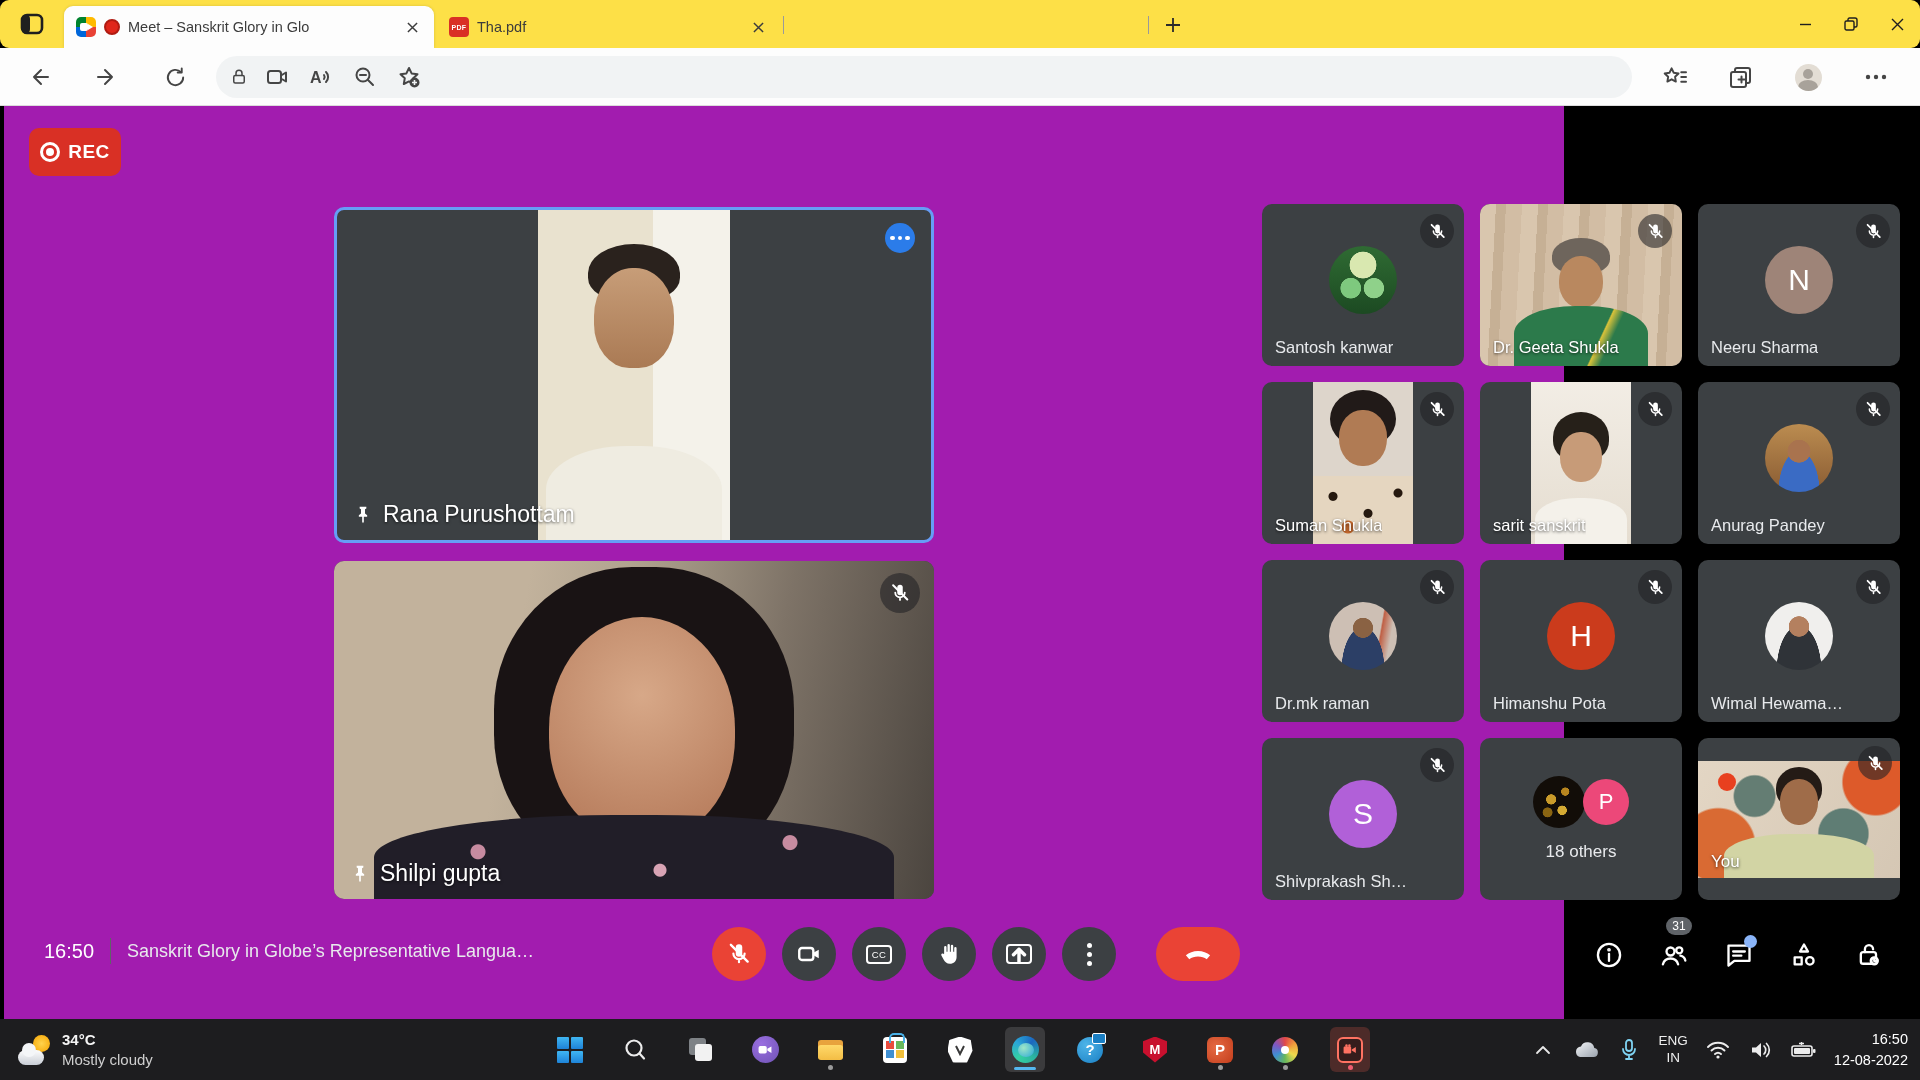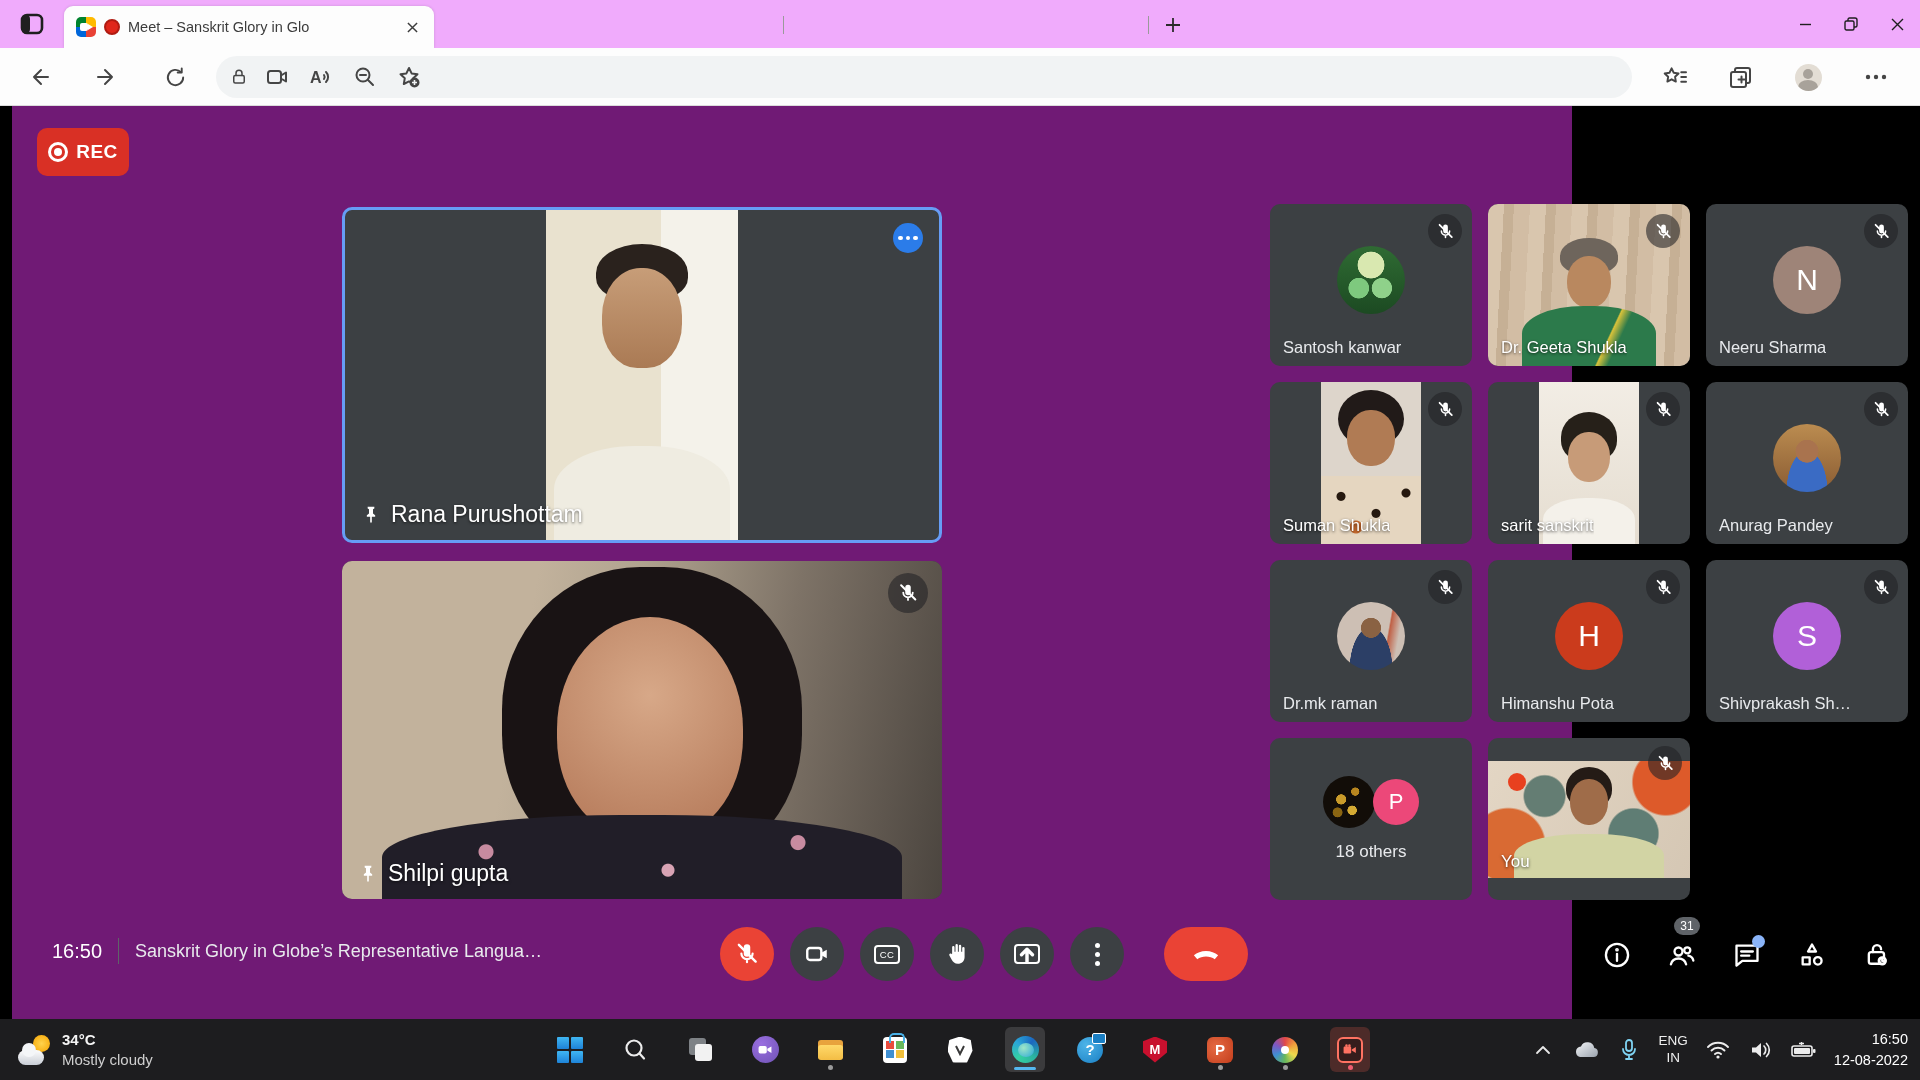--- a/index.html
+++ b/index.html
@@ -1,20 +1,20 @@
 <!DOCTYPE html>
 <html><head>
 <meta charset="utf-8">
 <style>
   * { margin:0; padding:0; box-sizing:border-box; }
   html,body { width:1920px; height:1080px; overflow:hidden; background:#000; }
   #root { position:relative; width:1920px; height:1080px; font-family:"Liberation Sans",sans-serif; }
 
   
-  .tabstrip { position:absolute; left:0; top:0; width:1920px; height:48px; background:#f0abfc; }
+  .tabstrip { position:absolute; left:0; top:0; width:1920px; height:48px; background:#fde047;border-radius:9px; }
   .tab-actions { position:absolute; left:16px; top:9px; width:32px; height:30px; display:flex; align-items:center; justify-content:center; border-radius:6px; }
   .tab { position:absolute; top:6px; height:42px; display:flex; align-items:center; padding:0 12px; gap:8px; }
   .tab.active { background:#fdfdfd; border-radius:9px 9px 0 0; box-shadow:0 0 3px rgba(0,0,0,.15); }
   .tab-title { font-size:14.5px; color:#3c3c3c; white-space:nowrap; overflow:hidden; text-overflow:clip; flex:1; }
   .tab .x-icon { flex:0 0 auto; }
   .x-icon { width:20px; height:20px; display:flex; align-items:center; justify-content:center; border-radius:4px; }
   .vsep { position:absolute; top:16px; width:1px; height:18px; background:#9a9a9a; }
   .fav { width:20px; height:20px; flex:0 0 auto; position:relative; }
   .fav-meet { border-radius:5px; background:conic-gradient(#ffba00 0 25%, #e94235 0 50%, #0066da 0 75%, #00832d 0 100%); }
   .fav-meet::after { content:""; position:absolute; left:4px; top:6px; width:8px; height:8px; background:#fff; border-radius:2px; }
@@ -32,21 +32,21 @@
   .navbtn { position:absolute; top:13px; width:34px; height:32px; display:flex; align-items:center; justify-content:center; border-radius:6px; }
   .addressbar { position:absolute; left:216px; top:8px; width:1416px; height:42px; background:#f1f3f4; border-radius:21px; display:flex; align-items:center; padding:0 14px; }
   .url-text { font-size:18.5px; color:#1f1f1f; margin-left:14px; flex:1; }
   .pill-icon { width:30px; height:30px; margin-left:14px; display:flex; align-items:center; justify-content:center; flex:0 0 auto; }
   .tb-icon { position:absolute; top:14px; width:32px; height:30px; display:flex; align-items:center; justify-content:center; }
   .profile-dot { width:27px; height:27px; border-radius:50%; background:#e3ddd4; position:relative; overflow:hidden; }
   .profile-dot::before { content:""; position:absolute; left:8.5px; top:5px; width:10px; height:10px; border-radius:50%; background:#a8a29a; }
   .profile-dot::after { content:""; position:absolute; left:3.5px; top:16px; width:20px; height:14px; border-radius:50%; background:#a8a29a; }
 
   
-  .meet { position:absolute; left:12px; top:106px; width:1560px; height:913px; background:#701a75; }
+  .meet { position:absolute; left:4px; top:106px; width:1560px; height:913px; background:#a21caf; }
   .rec-badge { position:absolute; left:25px; top:22px; width:92px; height:48px; background:#d93025; border-radius:10px; display:flex; align-items:center; justify-content:center; gap:8px; }
   .rec-ring { width:20px; height:20px; border:3px solid #fff; border-radius:50%; position:relative; flex:0 0 auto; }
   .rec-ring::after { content:""; position:absolute; left:3px; top:3px; width:8px; height:8px; background:#fff; border-radius:50%; }
   .rec-text { color:#fff; font-size:19px; font-weight:bold; letter-spacing:.5px; }
 
   .main-tile { position:absolute; left:330px; width:600px; background:#3c4043; border-radius:10px; overflow:hidden; }
   .main-tile.speaking { border:3px solid #669df6; }
   .tile-label { position:absolute; left:16px; bottom:12px; display:flex; align-items:center; gap:10px; z-index:5; }
   .tile-label .nm { color:#fff; font-size:23px; font-weight:500; text-shadow:0 1px 3px rgba(0,0,0,.65); }
   .pin-ic { width:20px; height:20px; }
@@ -226,20 +226,31 @@
       <span class="fav fav-meet"></span>
       <span class="recdot"></span>
       <span class="tab-title">Meet – Sanskrit Glory in Glo</span>
       <span class="x-icon">
           <svg width="11" height="11" viewBox="0 0 12 12">
             <path d="M1 1 L11 11 M11 1 L1 11" stroke="#3c3c3c" stroke-width="1.6"></path>
           </svg>
         </span>
     </div>
 
+    <div class="tab" style="left:437px; width:343px;">
+      <span class="fav fav-pdf">
+          <span>PDF</span>
+        </span>
+      <span class="tab-title">Tha.pdf</span>
+      <span class="x-icon">
+          <svg width="11" height="11" viewBox="0 0 12 12">
+            <path d="M1 1 L11 11 M11 1 L1 11" stroke="#3c3c3c" stroke-width="1.6"></path>
+          </svg>
+        </span>
+    </div>
 
     <div class="vsep" style="left:783px;"></div>
 
 
     <div class="vsep" style="left:1148px;"></div>
     <div class="newtab" style="left:1161px;">
       <svg width="16" height="16" viewBox="0 0 16 16">
           <path d="M8 1v14 M1 8h14" stroke="#2b2b2b" stroke-width="1.8"></path>
         </svg>
     </div>
@@ -493,20 +504,31 @@
               <path d="M6.8 11.5a5.2 5.2 0 0 0 10.4 0 M12 16.7v2.8" class="svgline-w"></path>
               <path d="M4.5 3.5l15.5 15.5" stroke="#fff" stroke-width="2.2" stroke-linecap="round"></path>
             </svg>
           </div>
         <div class="pav pinit" style="background-color: rgb(203, 59, 28);">
             <span>H</span>
           </div>
         <div class="pname">Himanshu Pota</div>
       </div>
 
+      <div class="ptile">
+        <div class="micoff">
+            <svg viewBox="0 0 24 24">
+              <path d="M12 14.5a3 3 0 0 0 3-3V6a3 3 0 1 0-6 0v5.5a3 3 0 0 0 3 3z" fill="#fff"></path>
+              <path d="M6.8 11.5a5.2 5.2 0 0 0 10.4 0 M12 16.7v2.8" class="svgline-w"></path>
+              <path d="M4.5 3.5l15.5 15.5" stroke="#fff" stroke-width="2.2" stroke-linecap="round"></path>
+            </svg>
+          </div>
+        <div class="pav av-wimal"></div>
+        <div class="pname">Wimal Hewama…</div>
+      </div>
 
       <div class="ptile">
         <div class="micoff">
             <svg viewBox="0 0 24 24">
               <path d="M12 14.5a3 3 0 0 0 3-3V6a3 3 0 1 0-6 0v5.5a3 3 0 0 0 3 3z" fill="#fff"></path>
               <path d="M6.8 11.5a5.2 5.2 0 0 0 10.4 0 M12 16.7v2.8" class="svgline-w"></path>
               <path d="M4.5 3.5l15.5 15.5" stroke="#fff" stroke-width="2.2" stroke-linecap="round"></path>
             </svg>
           </div>
         <div class="pav pinit" style="background-color: rgb(177, 96, 216);">

